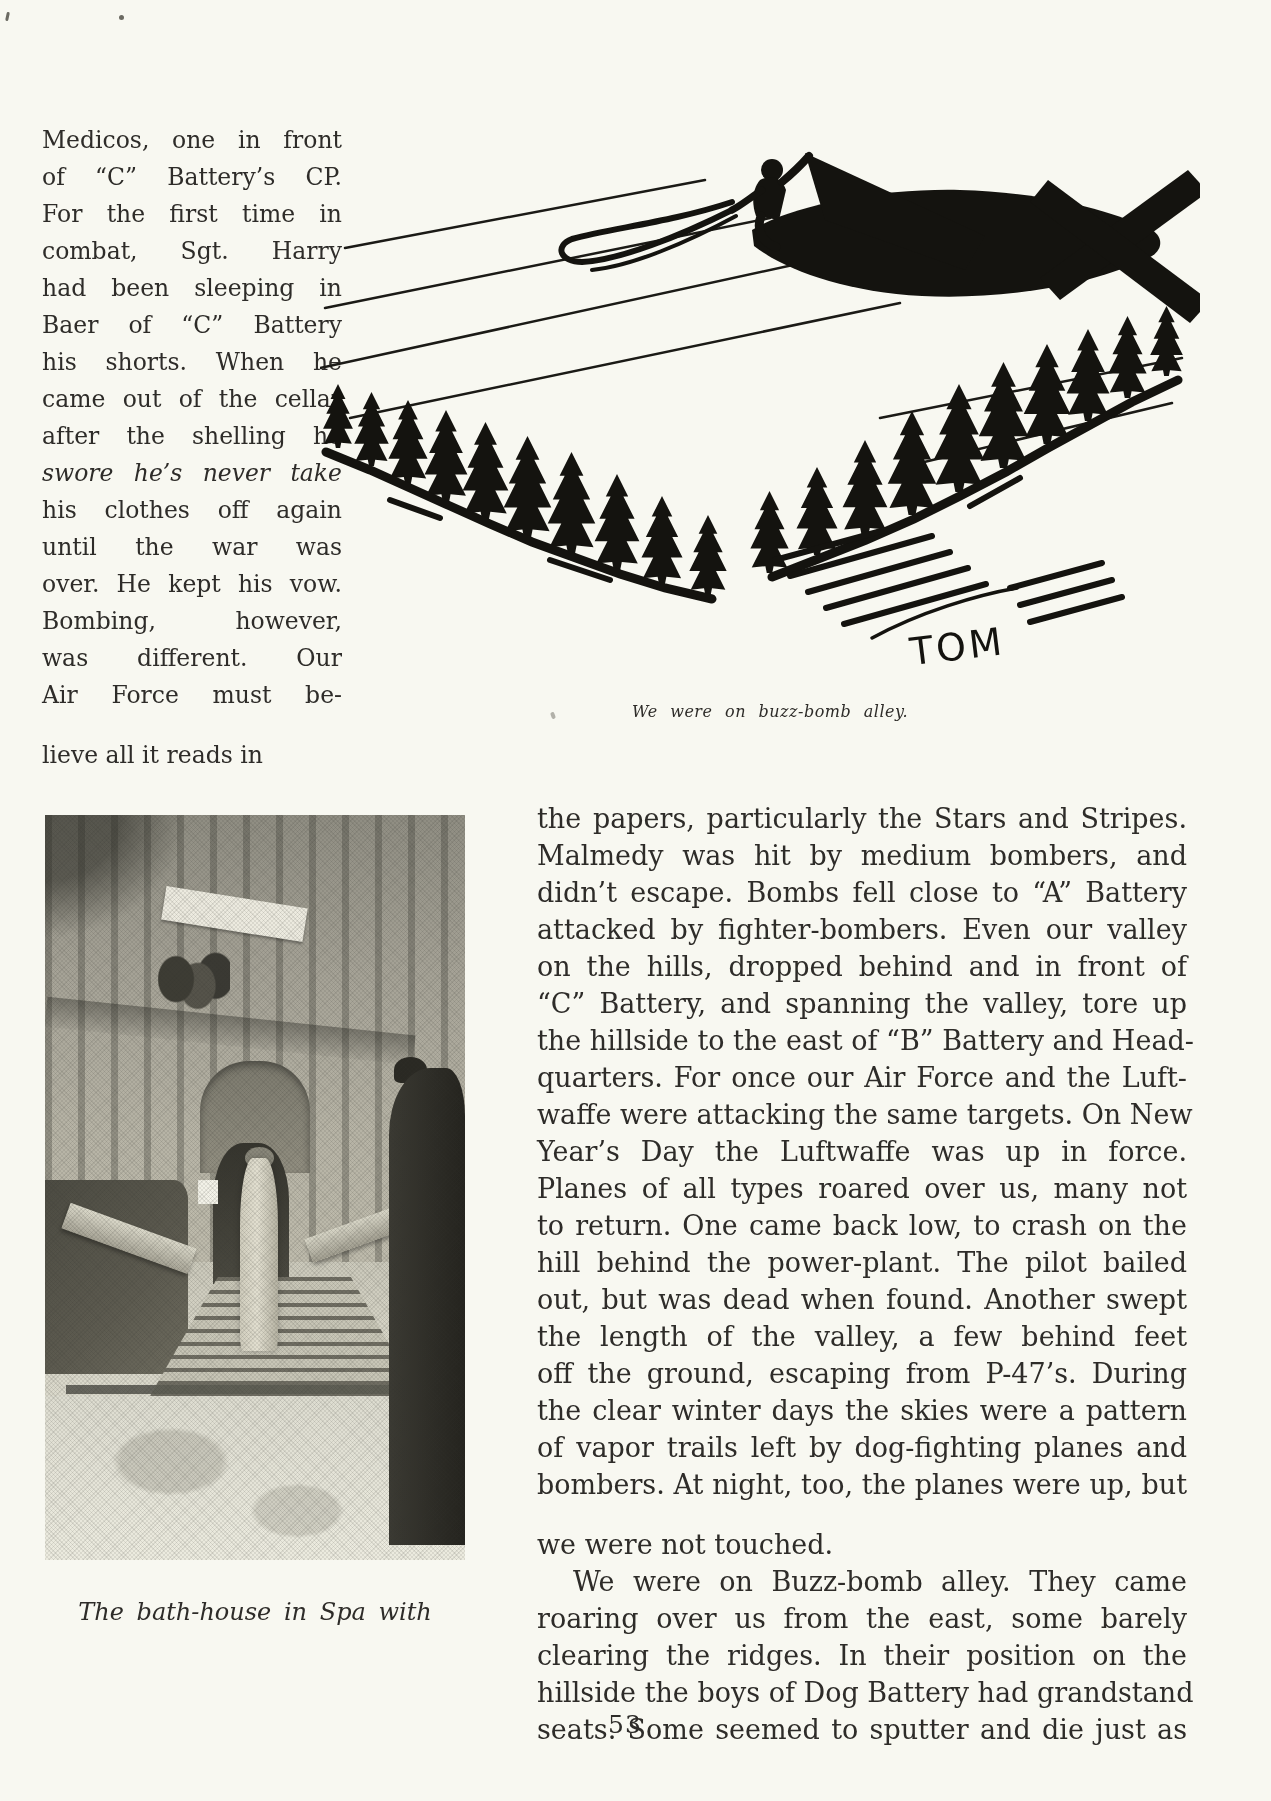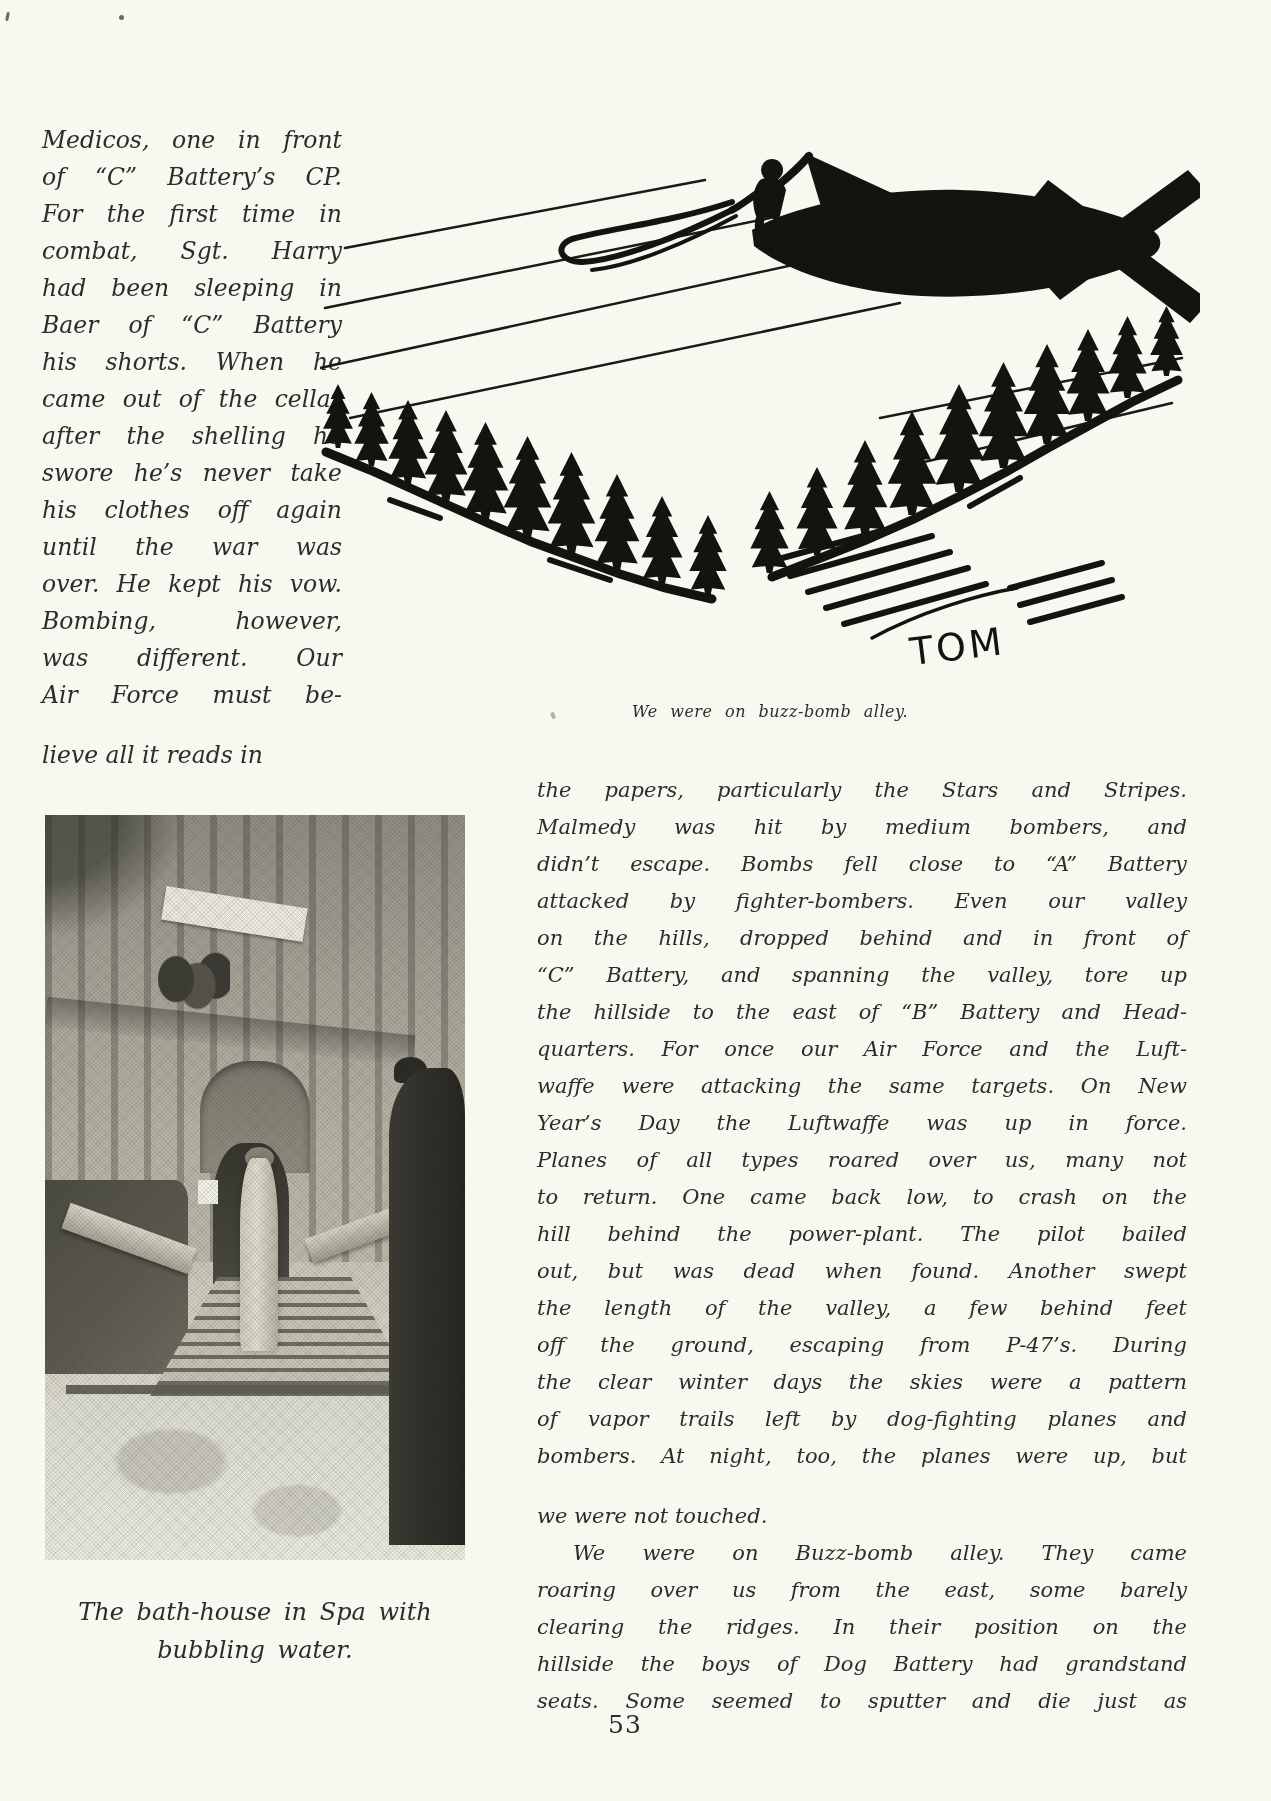--- a/index.html
+++ b/index.html
@@ -9,32 +9,31 @@
     font-family:"DejaVu Serif", serif;
     color:#2e2c29;
     position:relative;
     overflow:hidden;
   }
   
   .jline{
     text-align:justify;
     text-align-last:justify;
     white-space:nowrap;
-    font-style:italic;
   }
   .jline.endline{text-align-last:left;margin-top:23px;}
   .jline.indent{text-indent:36px;}
   .jline.ital{font-style:italic;}
   #left-col{
     position:absolute;left:42px;top:122px;width:300px;
     font-size:23.5px;line-height:37px;
   }
   #main-col{
-    position:absolute;left:537px;top:772px;width:650px;
-    font-size:21px;line-height:37px;
+    position:absolute;left:537px;top:800px;width:650px;
+    font-size:27px;line-height:37px;
   }
   #drawing{
     position:absolute;left:320px;top:118px;width:880px;height:590px;
   }
   #drawing-caption{
     position:absolute;left:480px;top:702px;width:580px;
     font-size:16px;font-style:italic;text-align:center;
     word-spacing:7px;letter-spacing:0.5px;
   }
   #photo{
@@ -253,21 +252,20 @@
   <div class="ph ph-monument-cap"></div>
   <div class="ph ph-monument"></div>
   <div class="ph ph-stepline"></div>
   <div class="ph ph-foreground"></div>
   <div class="ph ph-figure-hat"></div>
   <div class="ph ph-figure"></div>
 </div>
 
 <div id="photo-caption">
     <div class="jline">The bath-house in Spa with</div>
-    <div class="jline">bubbling water.</div>
   </div>
 
 <div id="main-col">
     <div class="jline">the papers, particularly the Stars and Stripes.</div>
     <div class="jline">Malmedy was hit by medium bombers, and</div>
     <div class="jline">didn’t escape. Bombs fell close to “A” Battery</div>
     <div class="jline">attacked by fighter-bombers. Even our valley</div>
     <div class="jline">on the hills, dropped behind and in front of</div>
     <div class="jline">“C” Battery, and spanning the valley, tore up</div>
     <div class="jline">the hillside to the east of “B” Battery and Head-</div>

